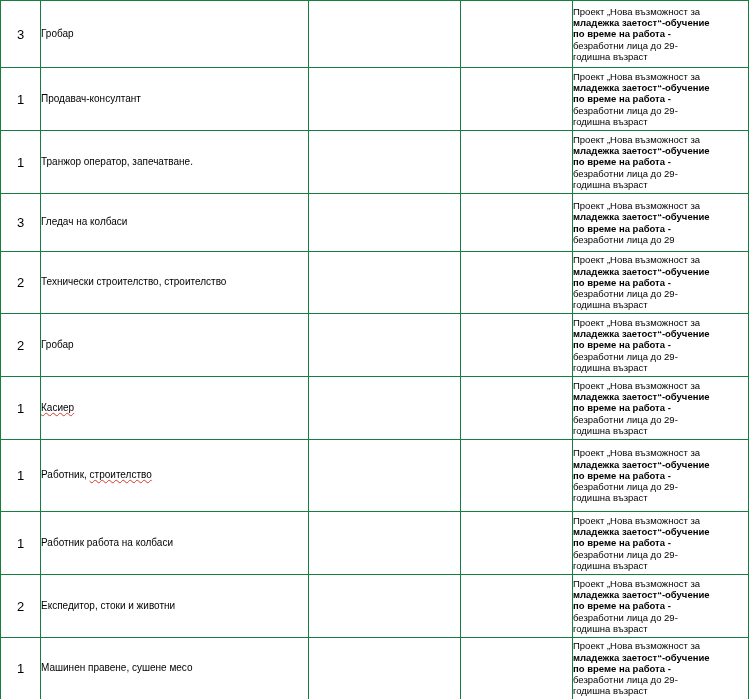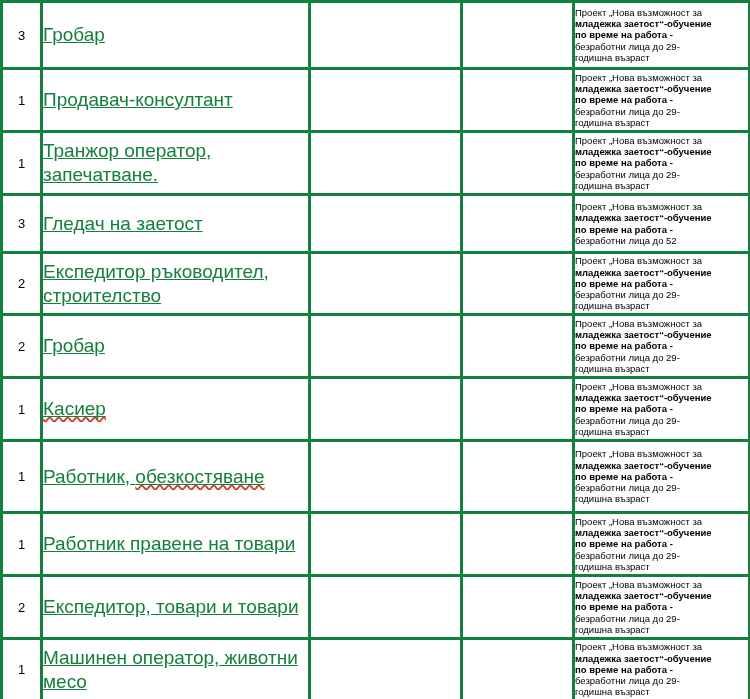--- a/index.html
+++ b/index.html
@@ -14,41 +14,40 @@
     color: #000000;
     overflow: hidden;
   }
   .doc-table {
     border-collapse: collapse;
     table-layout: fixed;
     width: 748px;
     margin-left: 0px;
   }
   .doc-table td {
-    border: 3px solid #15803d;
+    border: 1px solid #15803d;
     vertical-align: middle;
     padding: 0;
   }
   col.c-num    { width: 40px; }
   col.c-pos    { width: 268px; }
   col.c-blank1 { width: 152px; }
   col.c-blank2 { width: 112px; }
   col.c-proj   { width: 176px; }
 
   .cell-num {
     text-align: center;
     font-size: 13px;
     color: #000;
   }
   .cell-pos {
     padding-left: 8px;
-    font-size: 19px;
+    font-size: 10px;
     line-height: 1.25;
-    color: #15803d;
-    text-decoration: underline;
+    color: #000000;
   }
   .cell-blank {
     background: #ffffff;
   }
   .cell-proj {
     padding: 2px 3px 2px 4px;
     font-size: 9.5px;
     line-height: 1.18;
     color: #000;
   }
@@ -109,33 +108,33 @@
         <td class="cell-proj">
           <span class="proj-line">Проект „Нова възможност за</span>
           <span class="proj-line proj-bold">младежка заетост“-обучение</span>
           <span class="proj-line proj-bold">по време на работа -</span>
           <span class="proj-line">безработни лица до 29-</span>
           <span class="proj-line">годишна възраст</span>
         </td>
       </tr>
       <tr style="height: 58px;">
         <td class="cell-num">3</td>
-        <td class="cell-pos">Гледач на заетост</td>
-        <td class="cell-blank"></td>
-        <td class="cell-blank"></td>
-        <td class="cell-proj">
-          <span class="proj-line">Проект „Нова възможност за</span>
-          <span class="proj-line proj-bold">младежка заетост“-обучение</span>
-          <span class="proj-line proj-bold">по време на работа -</span>
-          <span class="proj-line">безработни лица до 52</span>
+        <td class="cell-pos">Гледач на колбаси</td>
+        <td class="cell-blank"></td>
+        <td class="cell-blank"></td>
+        <td class="cell-proj">
+          <span class="proj-line">Проект „Нова възможност за</span>
+          <span class="proj-line proj-bold">младежка заетост“-обучение</span>
+          <span class="proj-line proj-bold">по време на работа -</span>
+          <span class="proj-line">безработни лица до 29</span>
         </td>
       </tr>
       <tr style="height: 62px;">
         <td class="cell-num">2</td>
-        <td class="cell-pos">Експедитор ръководител, строителство</td>
+        <td class="cell-pos">Технически строителство, строителство</td>
         <td class="cell-blank"></td>
         <td class="cell-blank"></td>
         <td class="cell-proj">
           <span class="proj-line">Проект „Нова възможност за</span>
           <span class="proj-line proj-bold">младежка заетост“-обучение</span>
           <span class="proj-line proj-bold">по време на работа -</span>
           <span class="proj-line">безработни лица до 29-</span>
           <span class="proj-line">годишна възраст</span>
         </td>
       </tr>
@@ -160,60 +159,60 @@
         <td class="cell-proj">
           <span class="proj-line">Проект „Нова възможност за</span>
           <span class="proj-line proj-bold">младежка заетост“-обучение</span>
           <span class="proj-line proj-bold">по време на работа -</span>
           <span class="proj-line">безработни лица до 29-</span>
           <span class="proj-line">годишна възраст</span>
         </td>
       </tr>
       <tr style="height: 72px;">
         <td class="cell-num">1</td>
-        <td class="cell-pos">Работник, <span class="spell-error">обезкостяване</span></td>
-        <td class="cell-blank"></td>
-        <td class="cell-blank"></td>
-        <td class="cell-proj">
-          <span class="proj-line">Проект „Нова възможност за</span>
-          <span class="proj-line proj-bold">младежка заетост“-обучение</span>
-          <span class="proj-line proj-bold">по време на работа -</span>
-          <span class="proj-line">безработни лица до 29-</span>
-          <span class="proj-line">годишна възраст</span>
-        </td>
-      </tr>
-      <tr style="height: 63px;">
-        <td class="cell-num">1</td>
-        <td class="cell-pos">Работник правене на товари</td>
+        <td class="cell-pos">Работник, <span class="spell-error">строителство</span></td>
+        <td class="cell-blank"></td>
+        <td class="cell-blank"></td>
+        <td class="cell-proj">
+          <span class="proj-line">Проект „Нова възможност за</span>
+          <span class="proj-line proj-bold">младежка заетост“-обучение</span>
+          <span class="proj-line proj-bold">по време на работа -</span>
+          <span class="proj-line">безработни лица до 29-</span>
+          <span class="proj-line">годишна възраст</span>
+        </td>
+      </tr>
+      <tr style="height: 63px;">
+        <td class="cell-num">1</td>
+        <td class="cell-pos">Работник работа на колбаси</td>
         <td class="cell-blank"></td>
         <td class="cell-blank"></td>
         <td class="cell-proj">
           <span class="proj-line">Проект „Нова възможност за</span>
           <span class="proj-line proj-bold">младежка заетост“-обучение</span>
           <span class="proj-line proj-bold">по време на работа -</span>
           <span class="proj-line">безработни лица до 29-</span>
           <span class="proj-line">годишна възраст</span>
         </td>
       </tr>
       <tr style="height: 63px;">
         <td class="cell-num">2</td>
-        <td class="cell-pos">Експедитор, товари и товари</td>
+        <td class="cell-pos">Експедитор, стоки и животни</td>
         <td class="cell-blank"></td>
         <td class="cell-blank"></td>
         <td class="cell-proj">
           <span class="proj-line">Проект „Нова възможност за</span>
           <span class="proj-line proj-bold">младежка заетост“-обучение</span>
           <span class="proj-line proj-bold">по време на работа -</span>
           <span class="proj-line">безработни лица до 29-</span>
           <span class="proj-line">годишна възраст</span>
         </td>
       </tr>
       <tr style="height: 62px;">
         <td class="cell-num">1</td>
-        <td class="cell-pos">Машинен оператор, животни месо</td>
+        <td class="cell-pos">Машинен правене, сушене месо</td>
         <td class="cell-blank"></td>
         <td class="cell-blank"></td>
         <td class="cell-proj">
           <span class="proj-line">Проект „Нова възможност за</span>
           <span class="proj-line proj-bold">младежка заетост“-обучение</span>
           <span class="proj-line proj-bold">по време на работа -</span>
           <span class="proj-line">безработни лица до 29-</span>
           <span class="proj-line">годишна възраст</span>
         </td>
       </tr>

